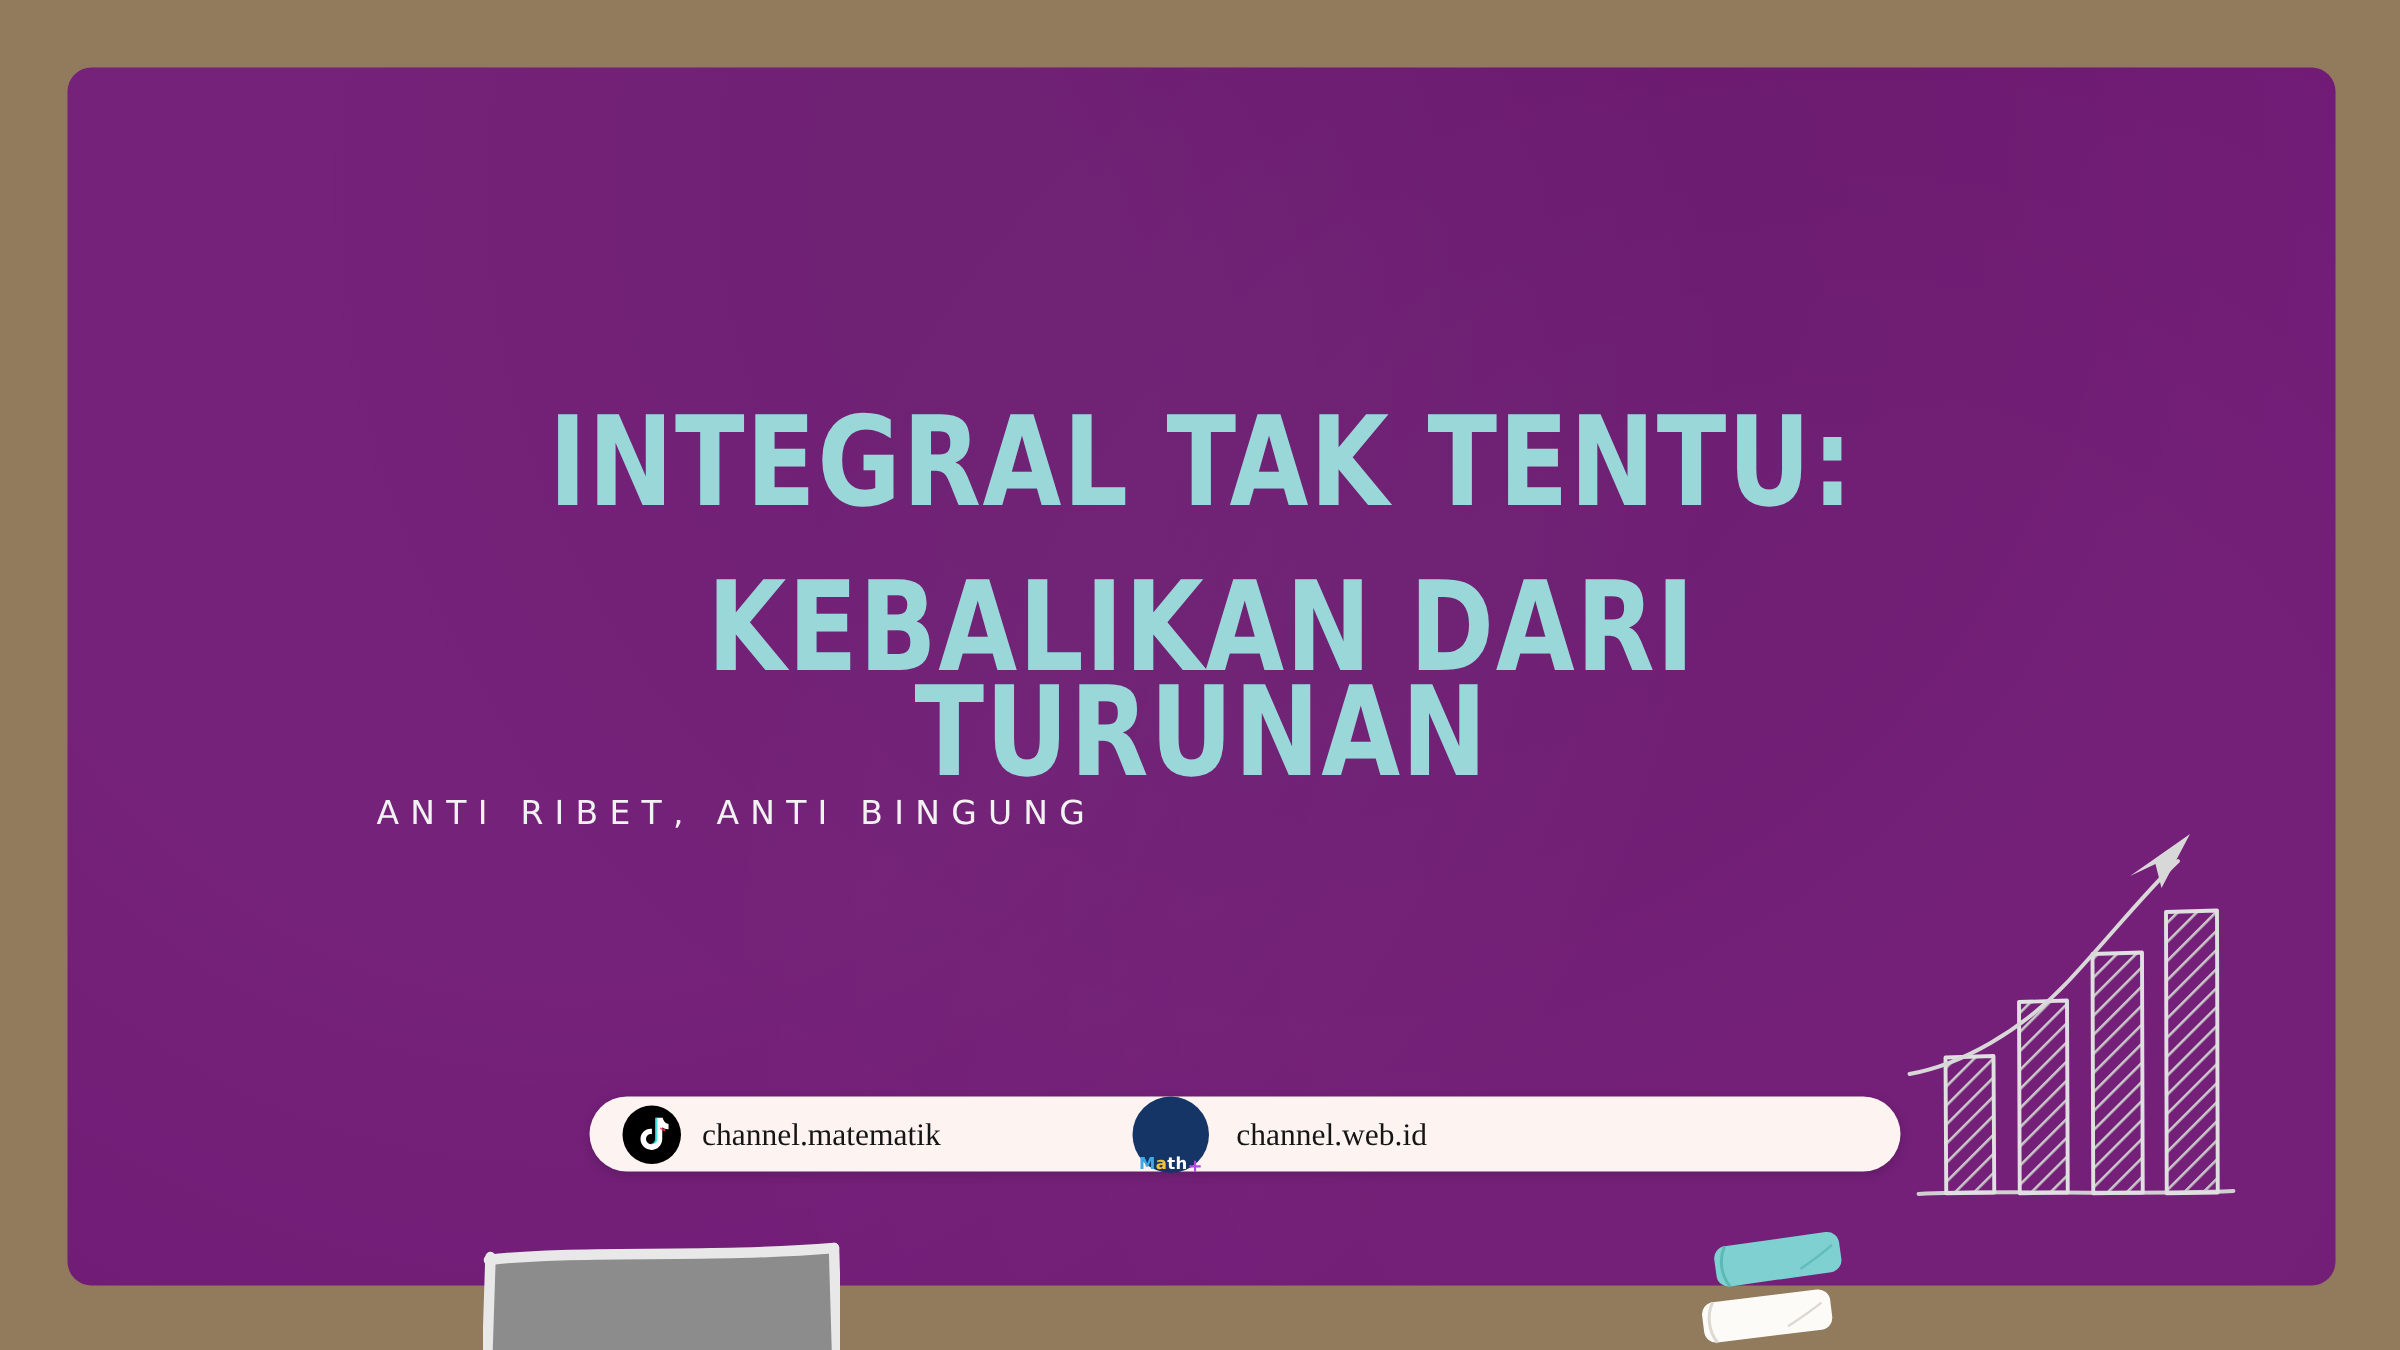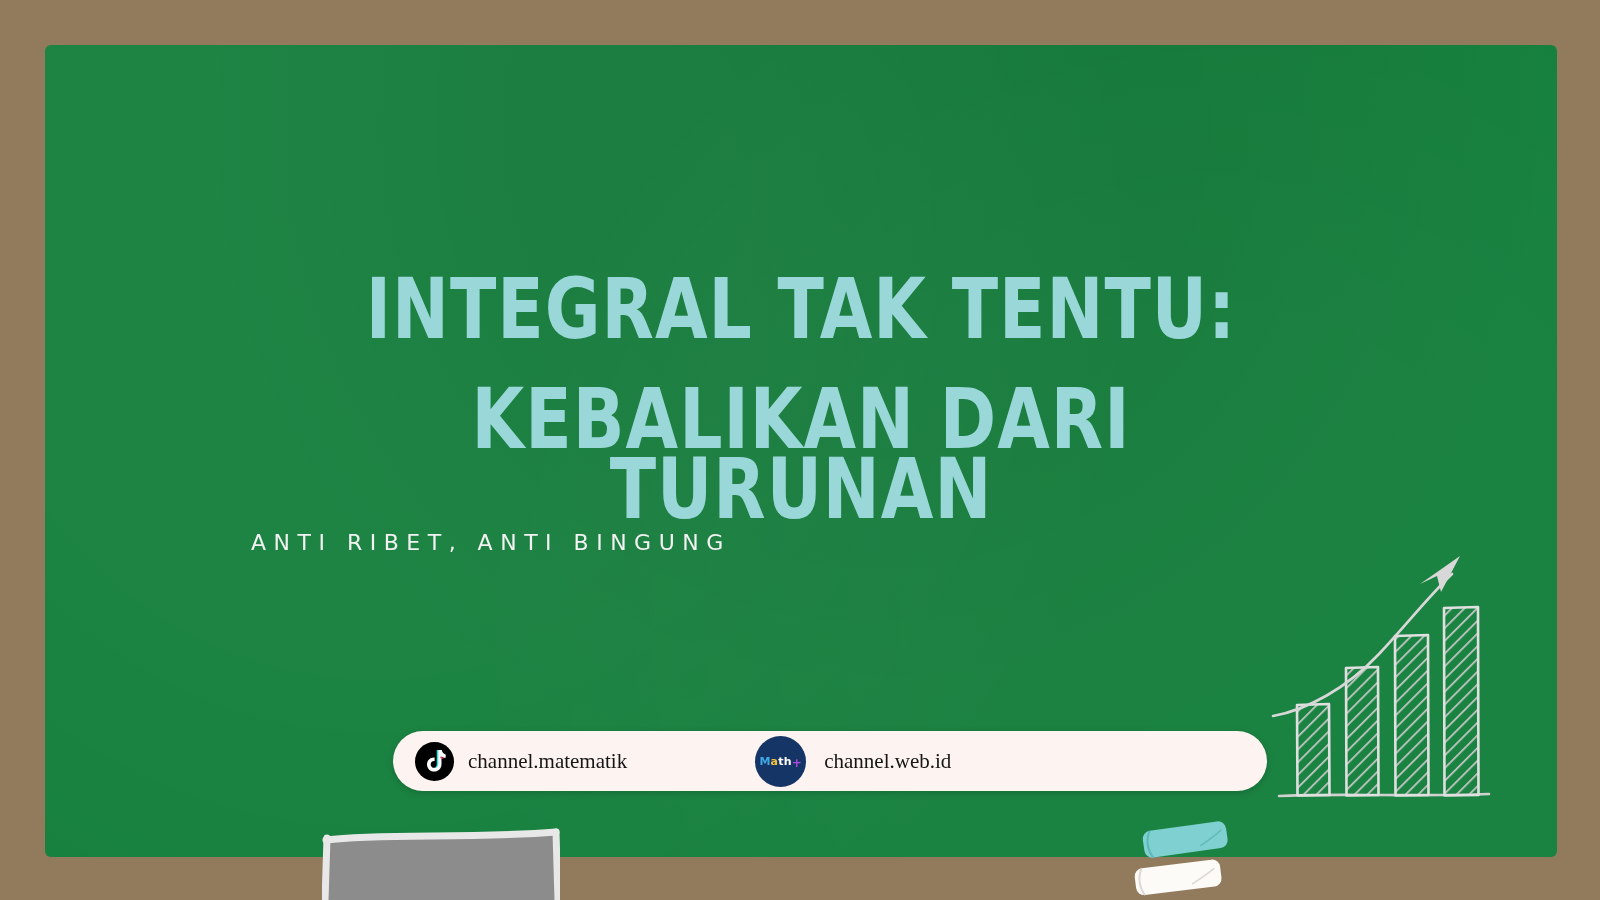--- a/index.html
+++ b/index.html
@@ -8,22 +8,22 @@
     overflow:hidden;
     font-family:"Liberation Sans", sans-serif;
   }
   body { background:#917b5c; position:relative; }
 
   
   .board {
     position:absolute;
     left:45px; top:45px;
     width:1512px; height:812px;
-    background:#15803d;
-    border-radius:6px;
+    background:#701a75;
+    border-radius:16px;
     overflow:hidden;
   }
   .board-noise{
     position:absolute; inset:0;
     background:
       radial-gradient(circle at 22% 28%, rgba(255,255,255,.035) 0 28%, transparent 60%),
       radial-gradient(circle at 78% 72%, rgba(255,255,255,.028) 0 24%, transparent 58%),
       radial-gradient(circle at 55% 10%, rgba(0,0,0,.05) 0 30%, transparent 62%);
     pointer-events:none;
   }
@@ -60,21 +60,21 @@
     font-weight:400;
     letter-spacing:7.5px;
     color:#f2f2f2;
     text-transform:uppercase;
   }
 
   
   .social-bar{
     position:absolute;
     left:348px; top:686px;
-    width:874px; height:60px;
+    width:874px; height:50px;
     background:#fdf3f0;
     border-radius:31px;
     display:flex;
     align-items:center;
     padding:0 22px;
     box-shadow:0 2px 7px rgba(0,0,0,.18);
   }
   .social-item{
     display:flex;
     align-items:center;
@@ -130,21 +130,21 @@
     border-radius:50%;
     background:#e0339a;
   }
 
   
   .ic-math{
     width:51px; height:51px;
     flex:0 0 auto;
     border-radius:50%;
     background:#163567;
-    display:flex; align-items:center; justify-content:center;
+    display:flex; align-items:flex-end; justify-content:center;
     margin-right:18px;
   }
   .ic-math .mlogo{
     font-family:"DejaVu Sans", sans-serif;
     font-size:11px;
     font-weight:700;
     letter-spacing:.2px;
     position:relative;
   }
   .mlogo .c1{color:#3fa9e8;}

